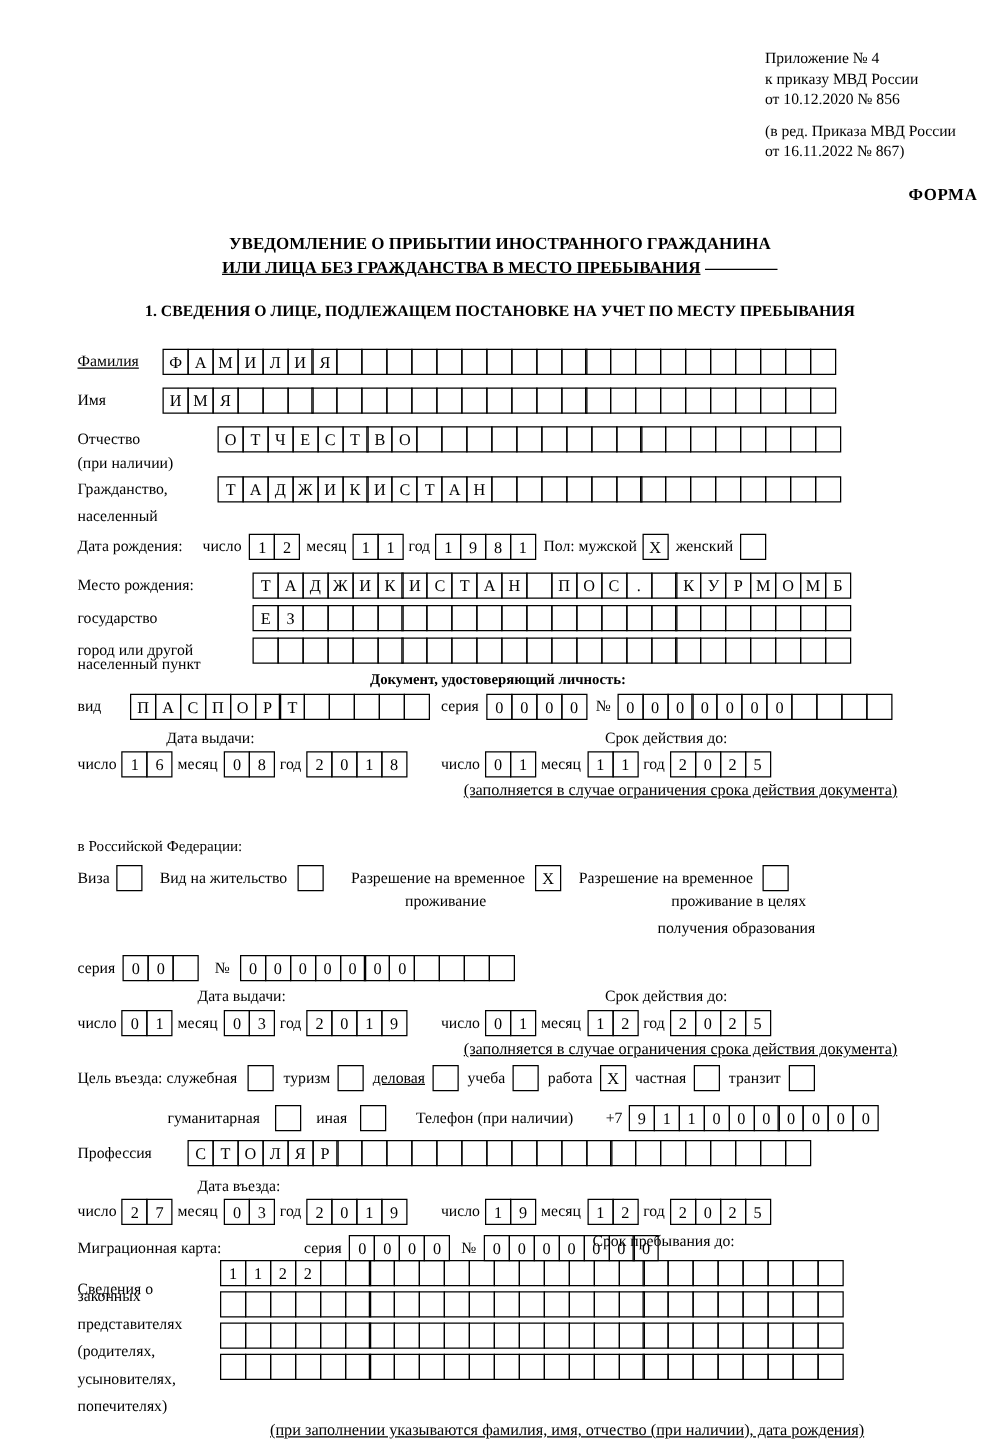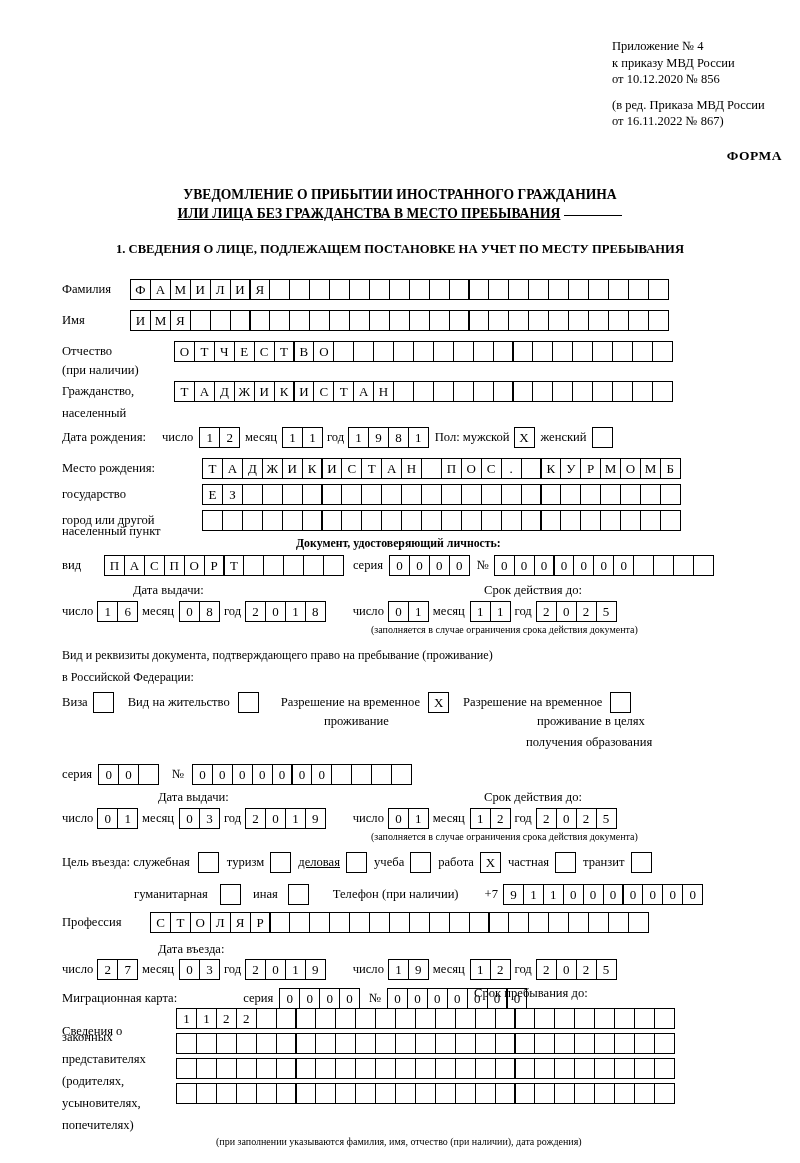--- a/index.html
+++ b/index.html
@@ -112,21 +112,22 @@
     height: 21px;
     border: 1.1px solid #000;
     box-sizing: border-box;
     text-align: center;
     line-height: 20px;
     font-size: 13px;
     display: inline-block;
   }
   .center-note {
     position: absolute;
-    font-size: 10px;
+    font-size: 13px;
+    text-decoration: underline;
   }
 </style>
 </head>
 <body>
 
 <div class="page">
 
   <div class="header-block">
     <div>Приложение № 4</div>
     <div>к приказу МВД России</div>
@@ -140,21 +141,21 @@
   <div class="title">
     <span>УВЕДОМЛЕНИЕ О ПРИБЫТИИ ИНОСТРАННОГО ГРАЖДАНИНА</span>
     <span class="line2">
       <span>ИЛИ ЛИЦА БЕЗ ГРАЖДАНСТВА В МЕСТО ПРЕБЫВАНИЯ</span><span class="rule"></span>
     </span>
   </div>
 
   <div class="section-title">1. СВЕДЕНИЯ О ЛИЦЕ, ПОДЛЕЖАЩЕМ ПОСТАНОВКЕ НА УЧЕТ ПО МЕСТУ ПРЕБЫВАНИЯ</div>
 
   <div class="row" style="top:279px; left:62px;">
-    <span class="lbl" style="width:68px;">Фамилия</span>
+    <span class="lbl" style="width:68px;text-decoration:underline;">Фамилия</span>
     <span class="cells" id="surname-cells">
         <span class="cell">Ф</span>
         <span class="cell">А</span>
         <span class="cell">М</span>
         <span class="cell">И</span>
         <span class="cell">Л</span>
         <span class="cell">И</span>
         <span class="cell">Я</span>
         <span class="cell"></span>
         <span class="cell"></span>
@@ -478,23 +479,20 @@
     <span class="cells" id="iddoc-vyear" style="margin-left:4px;">
         <span class="cell">2</span>
         <span class="cell">0</span>
         <span class="cell">2</span>
         <span class="cell">5</span>
       </span>
   </div>
 
   <div class="center-note" style="top:624px; left:371px;">(заполняется в случае ограничения срока действия документа)</div>
 
-  <div class="row" style="top:648px; left:62px;">
-    <span class="lbl" style="font-size:12.1px;">Вид и реквизиты документа, подтверждающего право на пребывание (проживание)</span>
-  </div>
   <div class="row" style="top:670px; left:62px;">
     <span class="lbl" style="font-size:12.1px;">в Российской Федерации:</span>
   </div>
 
   <div class="row" style="top:692px; left:62px;">
     <span class="lbl">Виза</span>
     <span class="box" style="margin-left:5px;"></span>
     <span class="lbl" style="margin-left:14px;">Вид на жительство</span>
     <span class="box" style="margin-left:8px;"></span>
     <span class="lbl" style="margin-left:22px;">Разрешение на временное</span>

